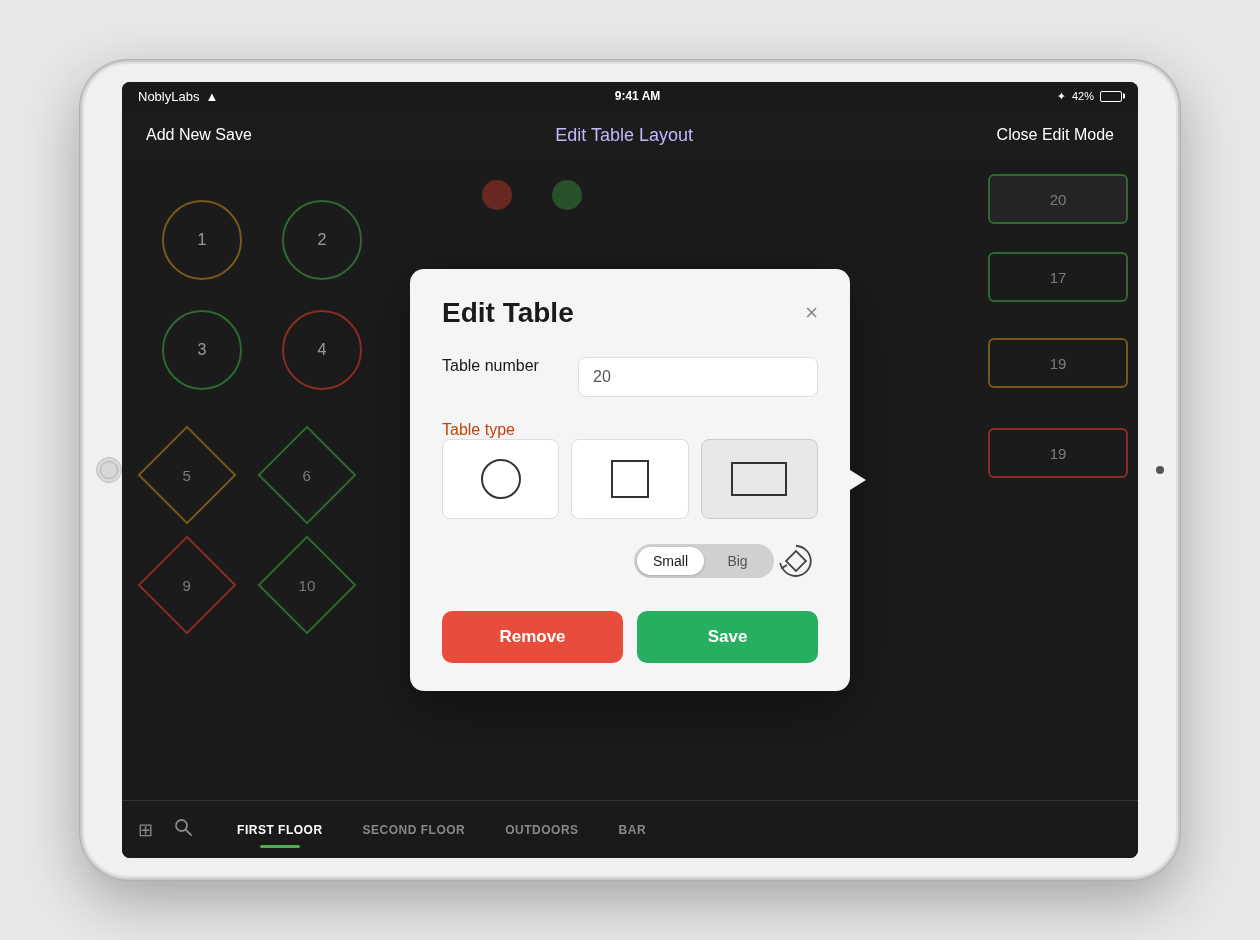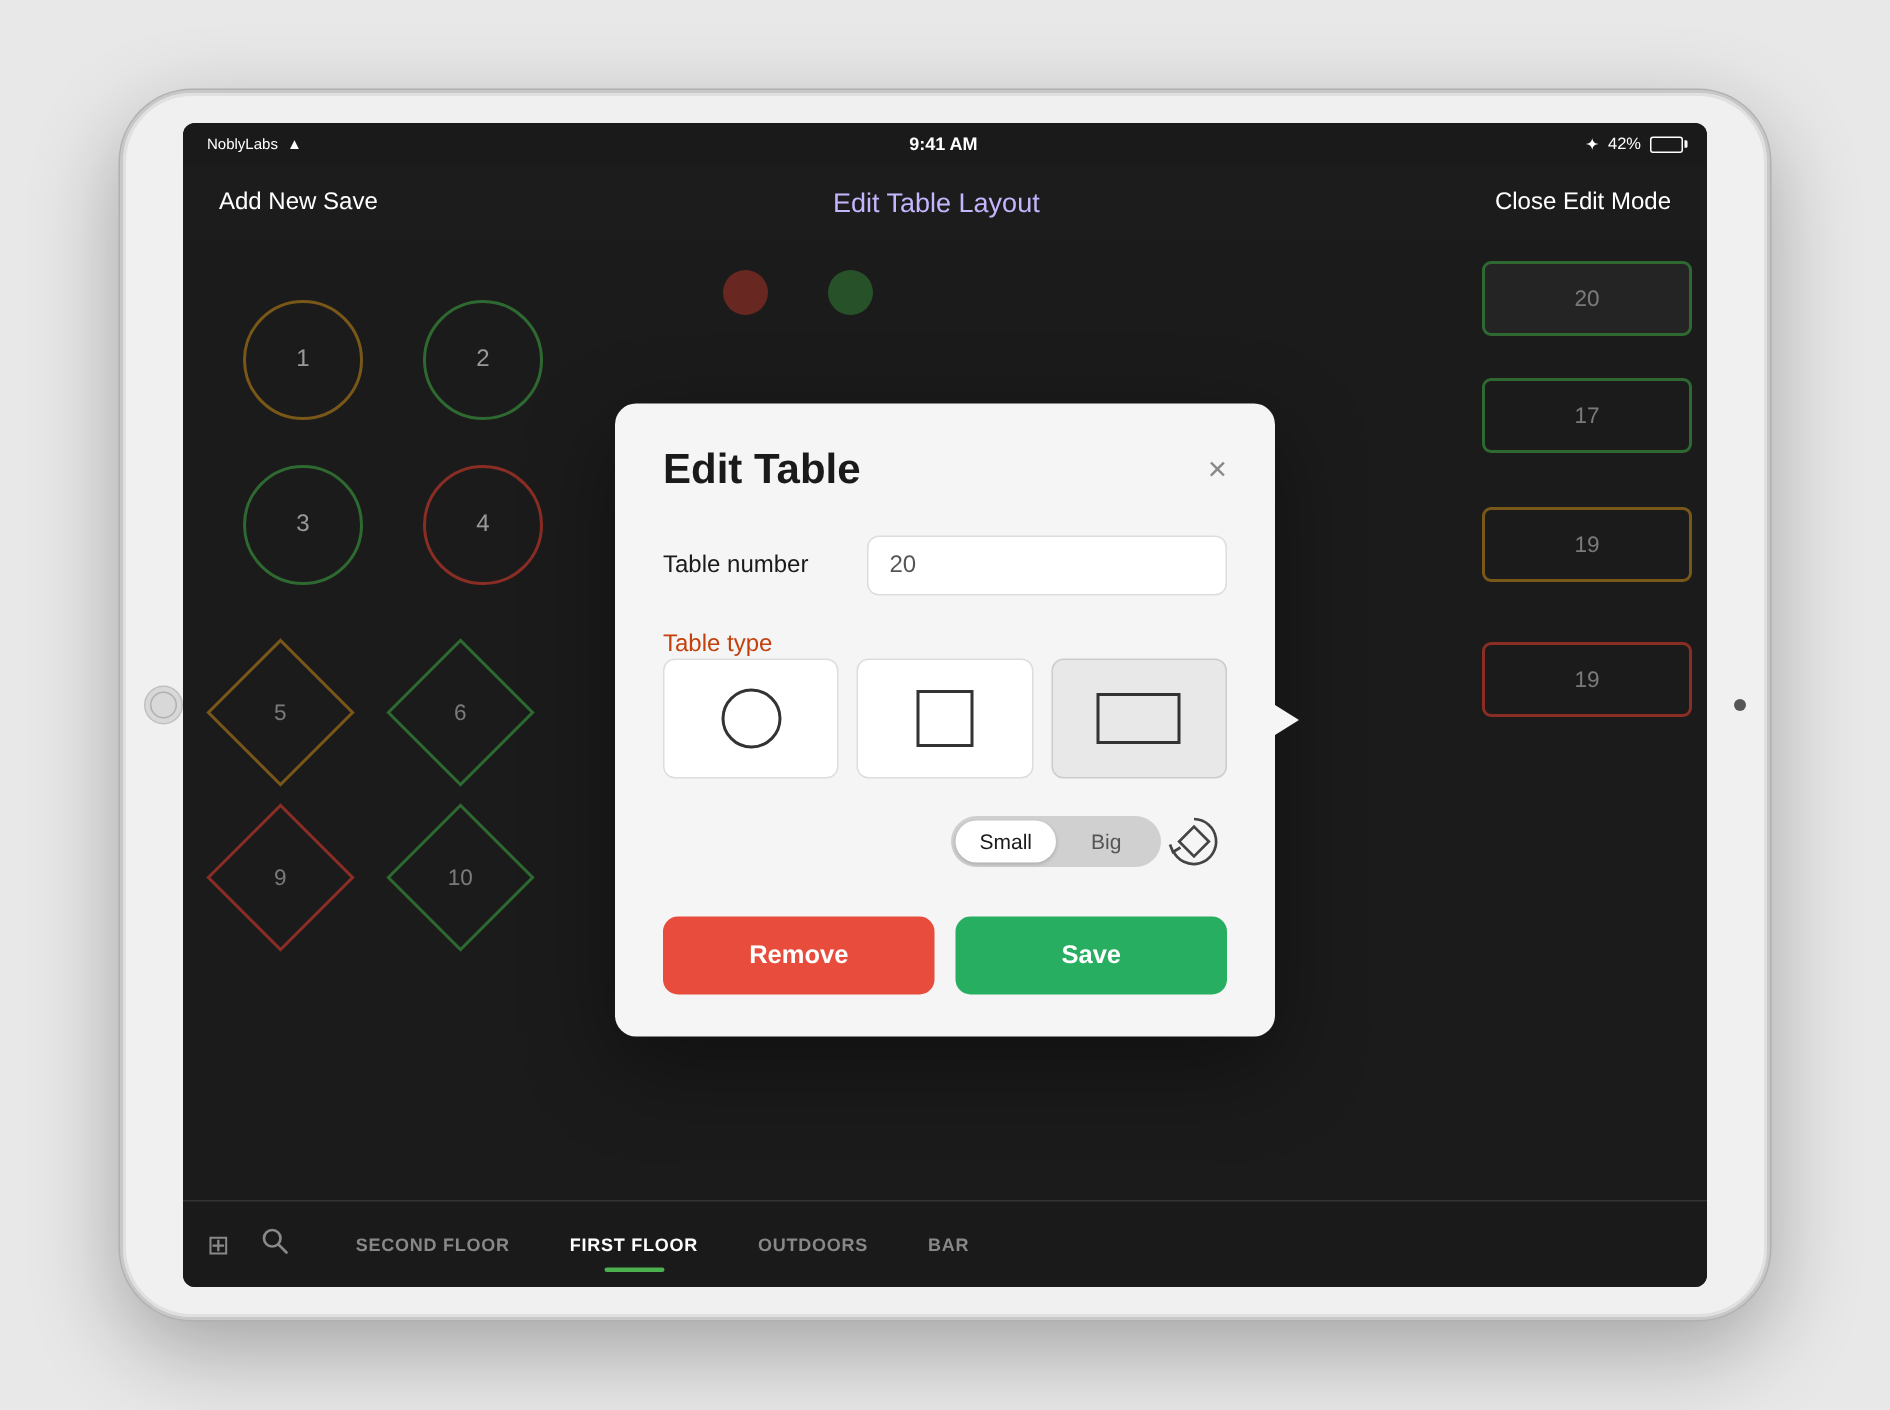--- a/index.html
+++ b/index.html
@@ -82,21 +82,21 @@
       display: flex;
       align-items: center;
       justify-content: space-between;
       padding: 0 16px;
       flex-shrink: 0;
     }
     .status-left {
       display: flex;
       align-items: center;
       gap: 6px;
-      font-size: 10px;
+      font-size: 13px;
       color: #fff;
       font-weight: 500;
     }
     .status-center {
       font-size: 12px;
       color: #fff;
       font-weight: 600;
     }
     .status-right {
       display: flex;
@@ -321,21 +321,20 @@
       color: #888;
       cursor: pointer;
       line-height: 1;
       background: none;
       border: none;
     }
 
     
     .form-row {
       display: flex;
-      align-items: center;
       margin-bottom: 24px;
       gap: 16px;
     }
     .form-label {
       font-size: 16px;
       color: #1a1a1a;
       min-width: 120px;
     }
     .form-input {
       flex: 1;
@@ -636,26 +635,26 @@
       <div class="tab-icon-area">
         <span class="tab-icon-btn">⊞</span>
         <span class="tab-icon-btn">
           <svg width="20" height="20" viewBox="0 0 20 20" fill="none" xmlns="http://www.w3.org/2000/svg">
             <circle cx="8.5" cy="8.5" r="5.5" stroke="#888" stroke-width="1.8"></circle>
             <line x1="13" y1="13" x2="18" y2="18" stroke="#888" stroke-width="1.8" stroke-linecap="round"></line>
           </svg>
         </span>
       </div>
       <div class="tab-floors">
+        <div class="tab-floor-item active">
+          <span>FIRST FLOOR</span>
+        </div>
         <div class="tab-floor-item">
           <span>SECOND FLOOR</span>
         </div>
-        <div class="tab-floor-item active">
-          <span>FIRST FLOOR</span>
-        </div>
         <div class="tab-floor-item">
           <span>OUTDOORS</span>
         </div>
         <div class="tab-floor-item">
           <span>BAR</span>
         </div>
       </div>
     </div>
 
   </div>

